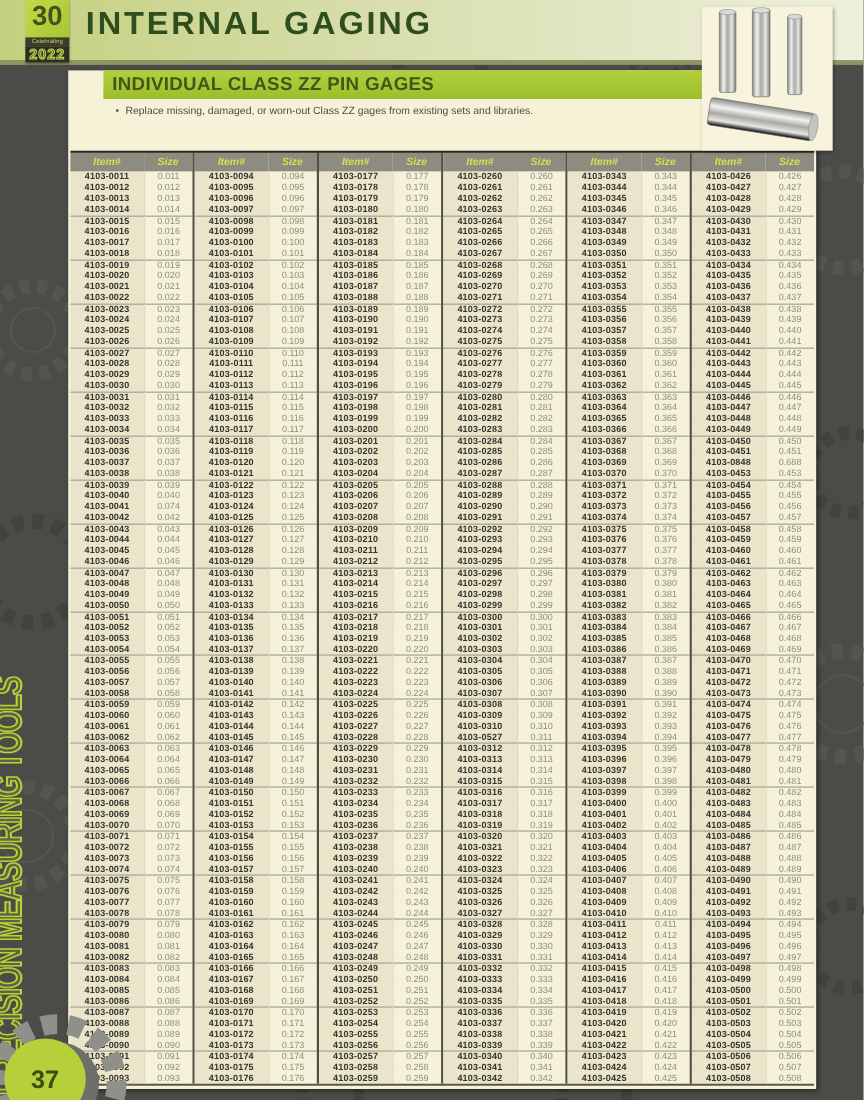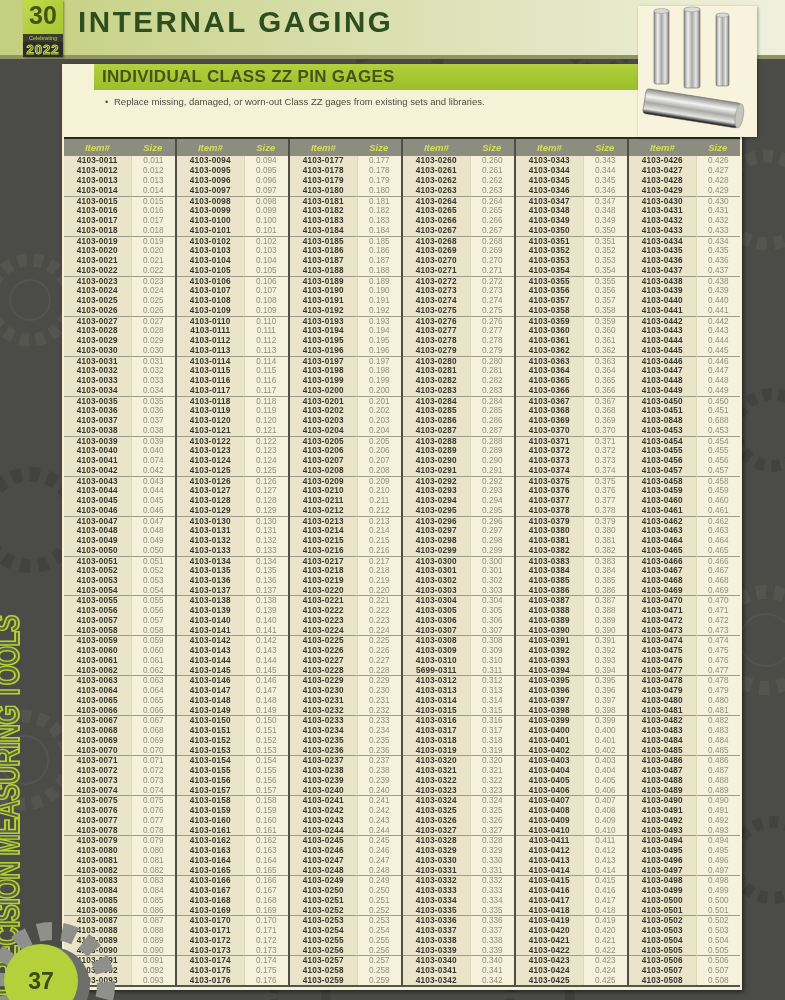--- a/index.html
+++ b/index.html
@@ -767,21 +767,21 @@
         <div class="cell ci">4103-0306</div>
         <div class="cell cs">0.306</div>
         <div class="cell ci">4103-0307</div>
         <div class="cell cs">0.307</div>
         <div class="cell ci sep">4103-0308</div>
         <div class="cell cs sep">0.308</div>
         <div class="cell ci">4103-0309</div>
         <div class="cell cs">0.309</div>
         <div class="cell ci">4103-0310</div>
         <div class="cell cs">0.310</div>
-        <div class="cell ci">5699-0311</div>
+        <div class="cell ci">4103-0527</div>
         <div class="cell cs">0.311</div>
         <div class="cell ci sep">4103-0312</div>
         <div class="cell cs sep">0.312</div>
         <div class="cell ci">4103-0313</div>
         <div class="cell cs">0.313</div>
         <div class="cell ci">4103-0314</div>
         <div class="cell cs">0.314</div>
         <div class="cell ci">4103-0315</div>
         <div class="cell cs">0.315</div>
         <div class="cell ci sep">4103-0316</div>

